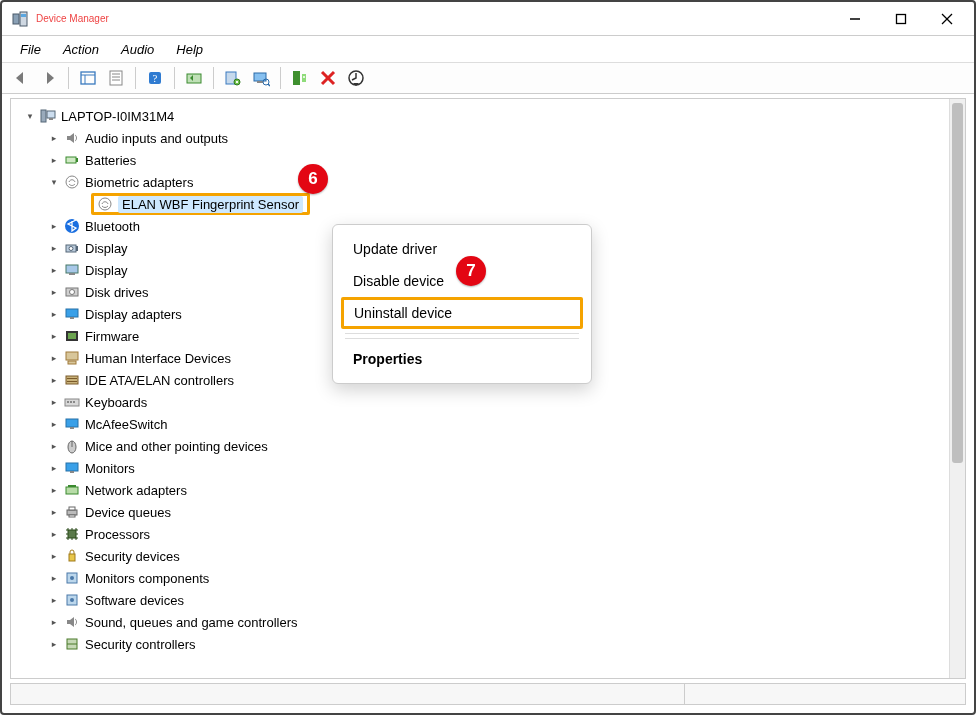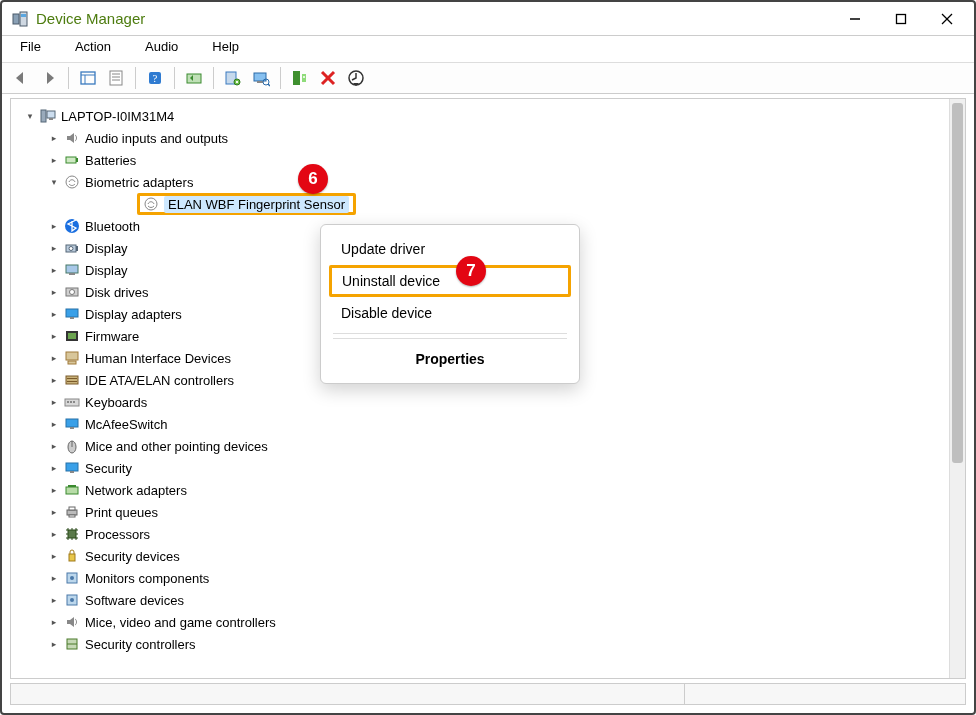--- a/index.html
+++ b/index.html
@@ -21,36 +21,37 @@
     display: flex;
     align-items: center;
     padding: 0 4px 0 10px;
     border-bottom: 1px solid #ccc;
   }
   .titlebar .app-icon {
     width: 16px; height:16px;
     margin-right: 8px;
     display:flex;align-items:center;justify-content:center;
   }
-  .titlebar .title { flex: 0 0 auto; color:#4d7c0f; font-size:15px;}
+  .titlebar .title { flex: 0 0 auto; color:#ef4444; font-size:10px;}
   .titlebar .spacer { flex: 1 1 auto; }
   .win-controls { display:flex; }
   .win-btn {
     width: 46px; height: 30px;
     display:flex; align-items:center; justify-content:center;
     cursor: pointer;
   }
   .win-btn svg { display:block; }
   
   .menubar {
     height: 26px;
     display:flex;
-    align-items:flex-start;
+    align-items:center;
     padding: 0 8px;
-    gap: 14px;
+    gap: 2px;
+    font-style: italic;
   }
   .menubar .menu-item {
     padding: 3px 10px;
     cursor:pointer;
     font-size:13px;
   }
   
   .toolbar {
     height: 32px;
     border-top:1px solid #ddd;
@@ -101,21 +102,21 @@
     display:inline-flex;align-items:center;justify-content:center;
     color:#555; font-size:9px;
     margin-right:2px;
     flex-shrink:0;
   }
   .node-icon {
     width:18px;height:18px;display:inline-flex;align-items:center;justify-content:center;margin-right:4px;flex-shrink:0;
   }
   .indent1 { padding-left: 4px; }
   .indent2 { padding-left: 28px; }
-  .indent3 { padding-left: 56px; gap: 46px; }
+  .indent3 { padding-left: 56px; }
   .selected {
     background:#cde8ff;
   }
   .highlight-box {
     border: 3px solid #f5a300;
     border-radius:2px;
     padding:0 4px 0 2px;
     display:inline-flex;
     align-items:center;
     height:22px;
@@ -141,41 +142,41 @@
     border:1px solid #ccc;
     background:#f7f7f7;
     font-size:12px;
   }
   .statusbar .cell { border-right:1px solid #ccc; flex:1; }
   .statusbar .cell:last-child{border-right:none; flex:0 0 280px;}
   
   .context-menu {
     position:absolute;
     width: 260px;
-    left: 318px; top: 222px;
+    left: 330px; top: 222px;
     background:#fff;
     border:1px solid #ccc;
     border-radius:6px;
     box-shadow: 0 6px 18px rgba(0,0,0,.18);
     padding: 8px 0;
     font-size:14px;
     z-index: 30;
   }
   .cm-item {
     padding: 8px 20px;
     cursor:pointer;
   }
   .cm-sep { height:1px; background:#ddd; margin:4px 12px; }
   .cm-highlight {
     border:3px solid #f5a300;
     border-radius:2px;
     margin: 0 8px;
     padding: 5px 10px;
   }
-  .cm-bold { font-weight:700;text-align:center; }
+  .cm-bold { font-weight:700; }
   
   .callout {
     position:absolute;
     width:30px;height:30px;border-radius:50%;
     background:#e30613;
     color:#fff;
     font-weight:700;
     display:flex;align-items:center;justify-content:center;
     font-size:17px;
     z-index:40;
@@ -510,21 +511,21 @@
             </li>
             <li>
               <div class="row indent2">
     <span class="twisty">▸</span>
     <span class="node-icon">
                   <svg width="16" height="16" viewBox="0 0 16 16">
                     <rect x="2" y="3" width="12" height="8" fill="#3aa0e8" stroke="#2470a8"></rect>
                     <rect x="6" y="11" width="4" height="2" fill="#888"></rect>
                   </svg>
                 </span>
-    <span>Security</span>
+    <span>Monitors</span>
   </div>
             </li>
             <li>
               <div class="row indent2">
     <span class="twisty">▸</span>
     <span class="node-icon">
                   <svg width="16" height="16" viewBox="0 0 16 16">
                     <rect x="2" y="5" width="12" height="7" fill="#b8dca8" stroke="#3a8a2f"></rect>
                     <path d="M4 3h8v2H4z" fill="#3a8a2f"></path>
                   </svg>
@@ -535,21 +536,21 @@
             <li>
               <div class="row indent2">
     <span class="twisty">▸</span>
     <span class="node-icon">
                   <svg width="16" height="16" viewBox="0 0 16 16">
                     <rect x="3" y="6" width="10" height="5" fill="#bbb" stroke="#666"></rect>
                     <rect x="5" y="3" width="6" height="3" fill="#fff" stroke="#666"></rect>
                     <rect x="5" y="11" width="6" height="2" fill="#fff" stroke="#666"></rect>
                   </svg>
                 </span>
-    <span>Print queues</span>
+    <span>Device queues</span>
   </div>
             </li>
             <li>
               <div class="row indent2">
     <span class="twisty">▸</span>
     <span class="node-icon">
                   <svg width="16" height="16" viewBox="0 0 16 16">
                     <rect x="4" y="4" width="8" height="8" fill="#5a7a4a" stroke="#2a4a1a"></rect>
                     <path d="M4 2v2M8 2v2M12 2v2M4 12v2M8 12v2M12 12v2M2 4h2M2 8h2M2 12h2M12 4h2M12 8h2M12 12h2" stroke="#2a4a1a"></path>
                   </svg>
@@ -595,21 +596,21 @@
             </li>
             <li>
               <div class="row indent2">
     <span class="twisty">▸</span>
     <span class="node-icon">
                   <svg width="16" height="16" viewBox="0 0 16 16">
                     <path d="M3 6h3l4-3v10l-4-3H3z" fill="#888"></path>
                     <path d="M11 5c2 1 2 5 0 6" fill="none" stroke="#888"></path>
                   </svg>
                 </span>
-    <span>Mice, video and game controllers</span>
+    <span>Sound, queues and game controllers</span>
   </div>
             </li>
             <li>
               <div class="row indent2">
     <span class="twisty">▸</span>
     <span class="node-icon">
                   <svg width="16" height="16" viewBox="0 0 16 16">
                     <rect x="3" y="3" width="10" height="10" fill="#c6d9b6" stroke="#4a7a2a"></rect>
                     <path d="M3 8h10" stroke="#4a7a2a"></path>
                   </svg>
@@ -621,22 +622,22 @@
         </li>
       </ul>
     </div>
   <div class="vscroll">
     <div class="thumb"></div>
   </div>
 </div>
 
 <div class="context-menu">
   <div class="cm-item">Update driver</div>
+  <div class="cm-item">Disable device</div>
   <div class="cm-item cm-highlight">Uninstall device</div>
-  <div class="cm-item">Disable device</div>
   <div class="cm-sep"></div>
   <div class="cm-sep"></div>
   <div class="cm-item cm-bold">Properties</div>
 </div>
 
 <div class="callout" style="left:296px;top:162px">6</div>
 <div class="callout" style="left:454px;top:254px">7</div>
 
 <div class="statusbar">
   <div class="cell"></div>

